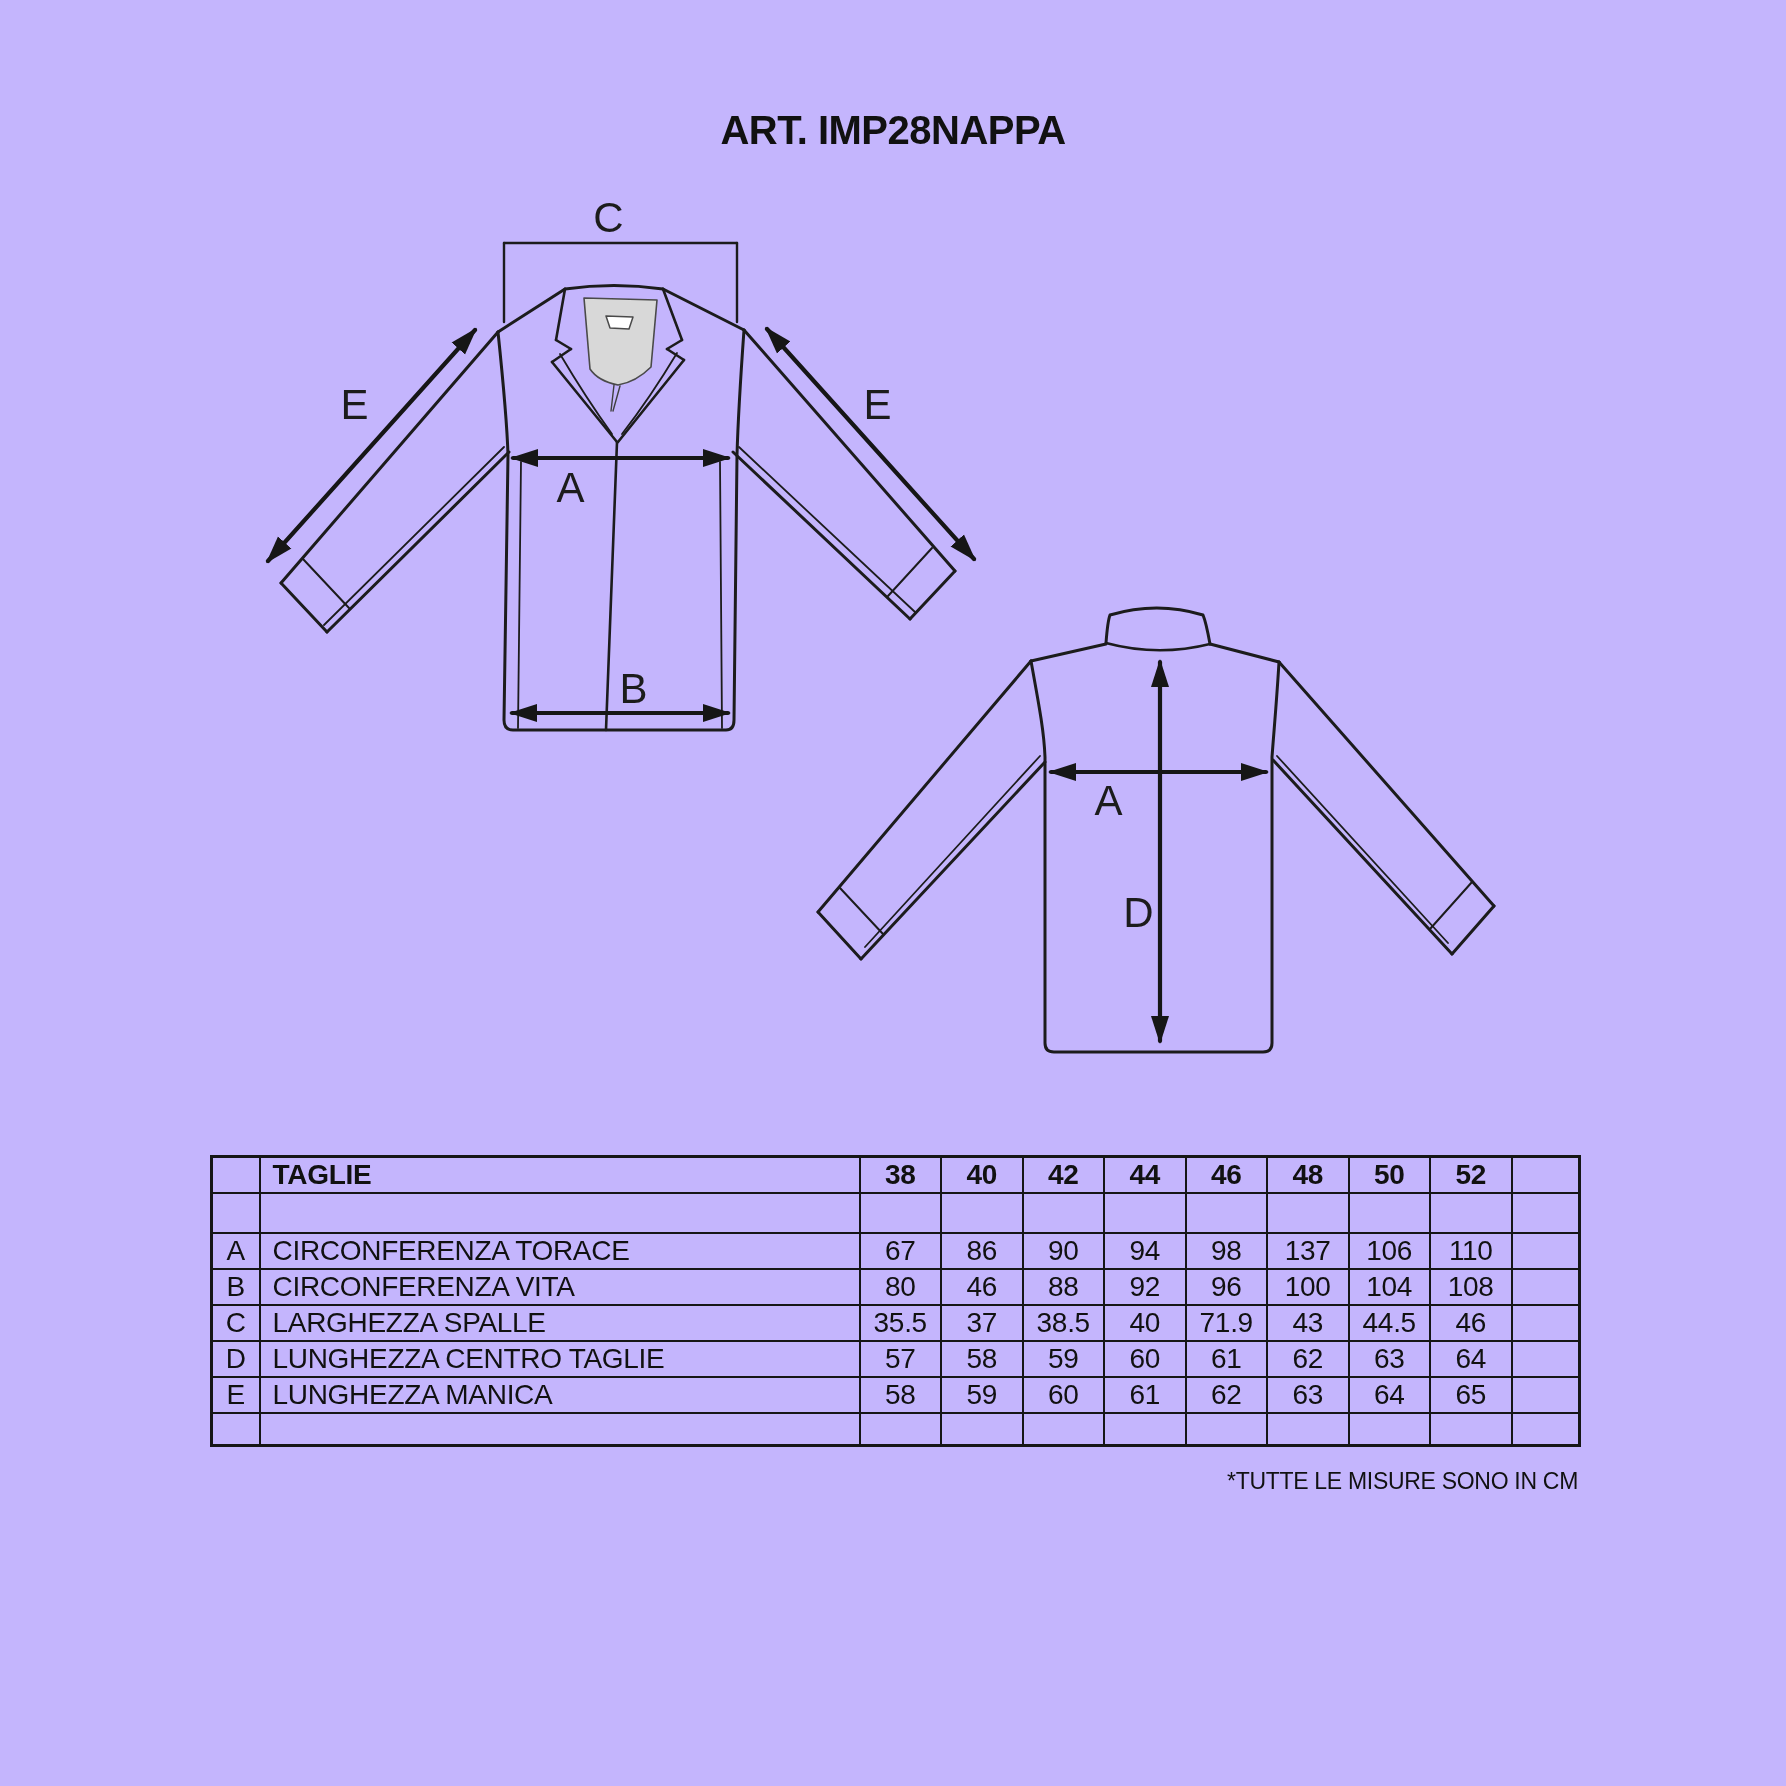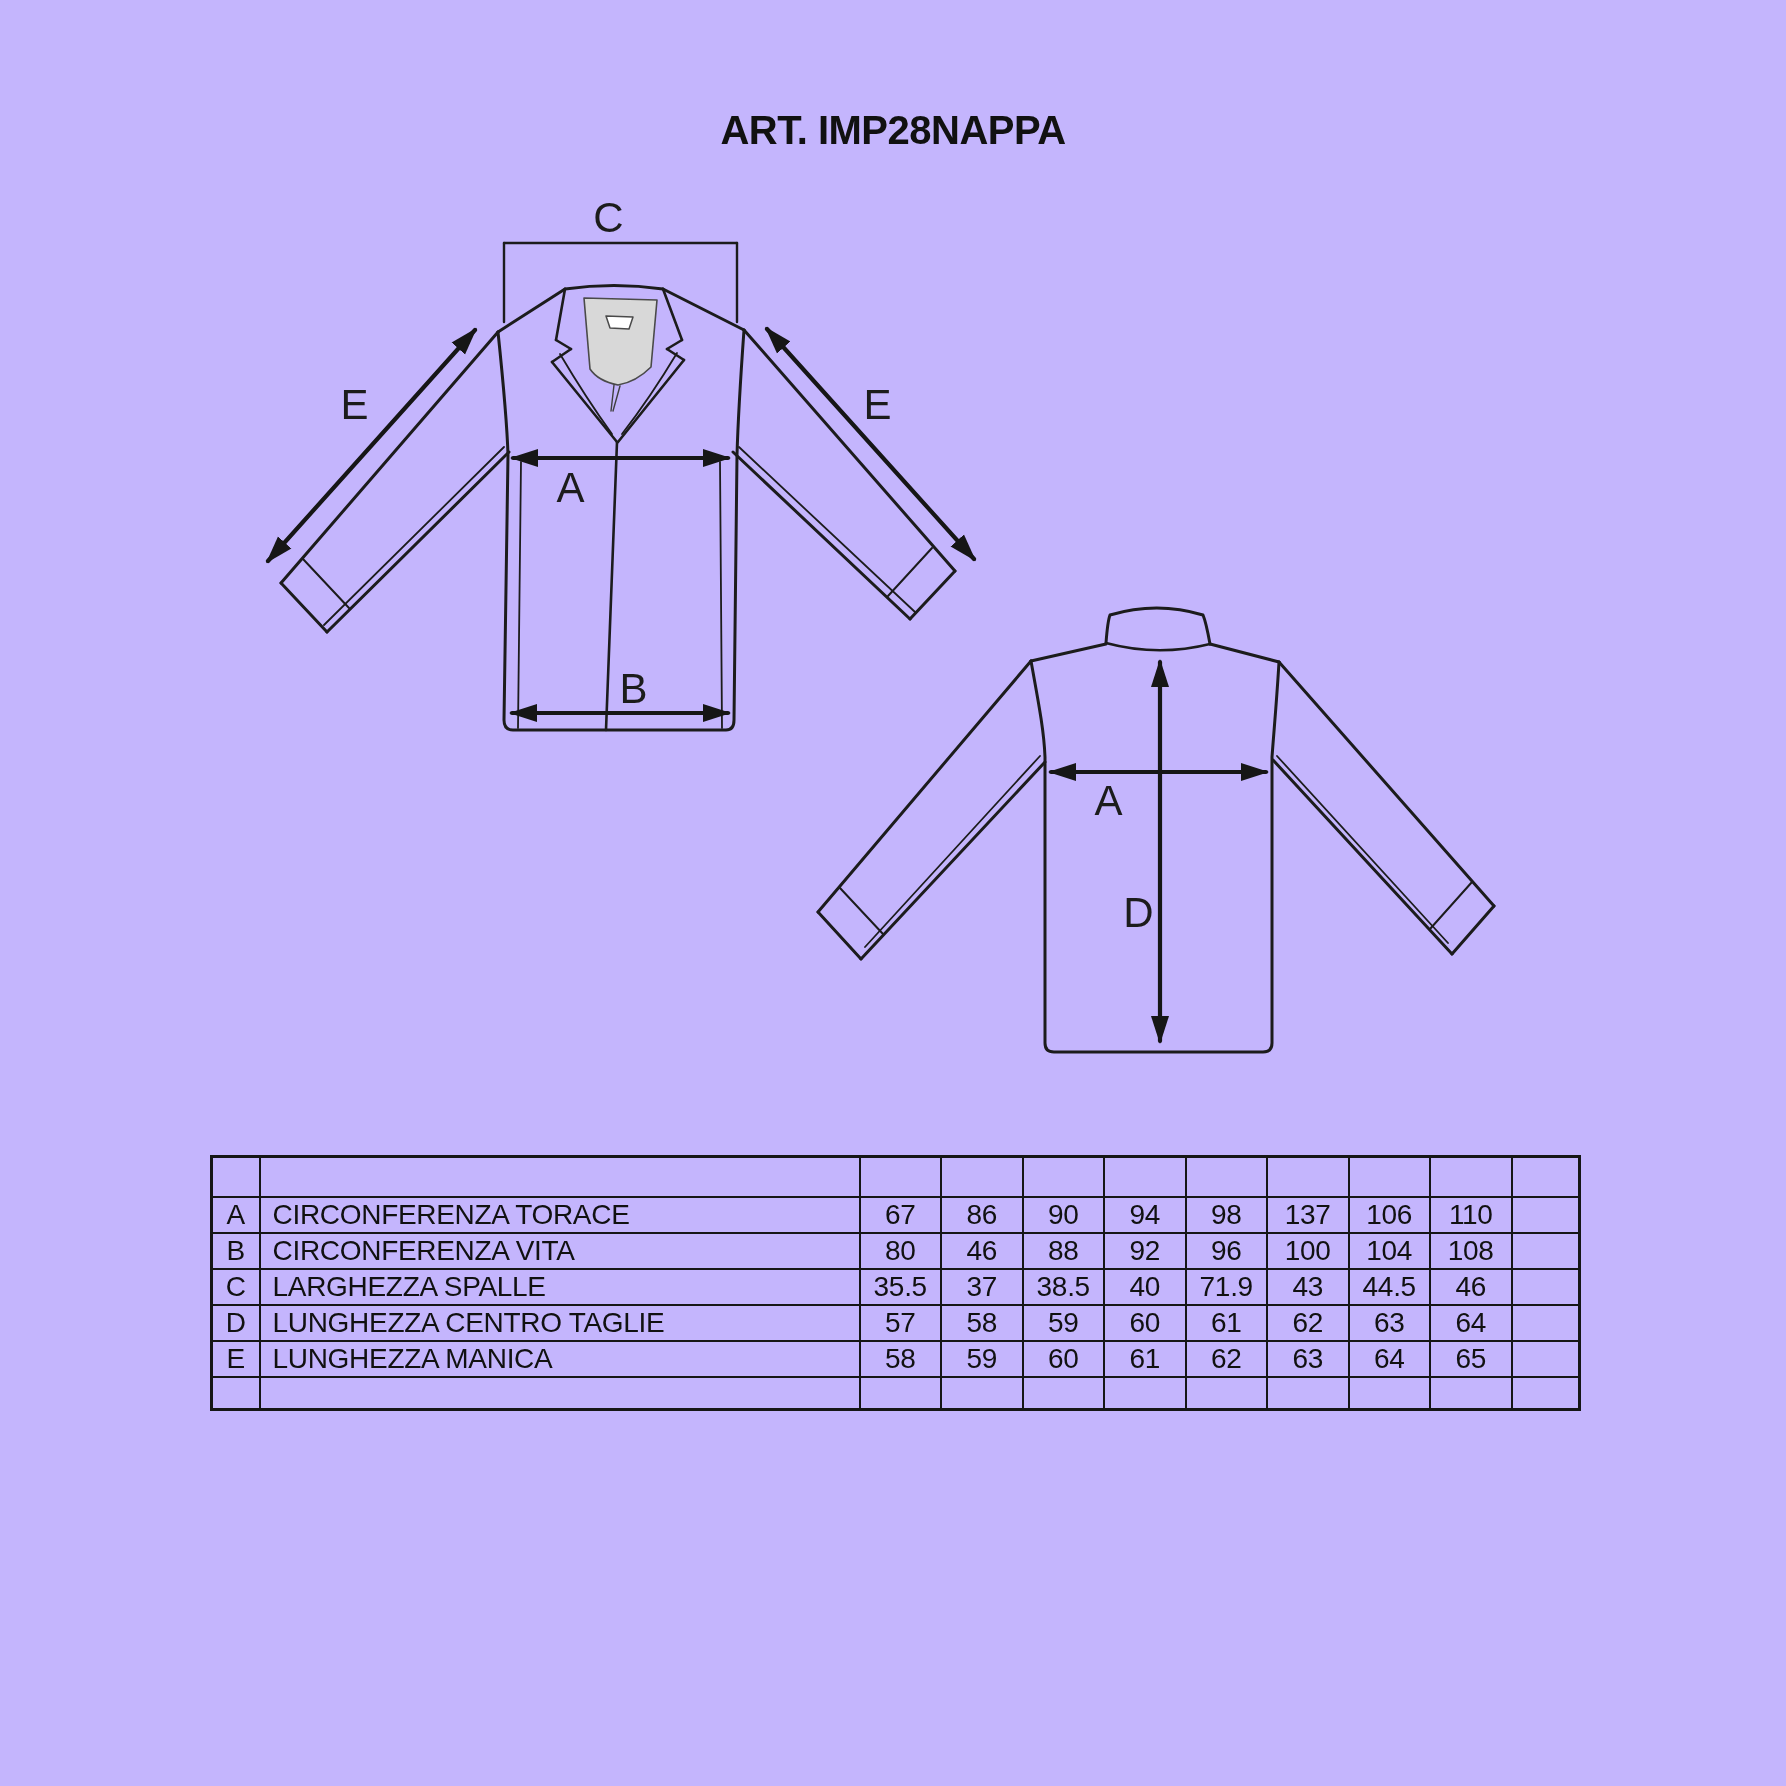--- a/index.html
+++ b/index.html
@@ -167,20 +167,33 @@
           <col class="c-size">
           <col class="c-size">
           <col class="c-size">
         <col class="c-size">
           <col class="c-size">
           <col class="c-size">
           <col class="c-size">
         <col class="c-end">
       </colgroup>
       <tbody>
+          <tr>
+            <th></th>
+            <th class="left">TAGLIE</th>
+            <th>38</th>
+            <th>40</th>
+            <th>42</th>
+            <th>44</th>
+            <th>46</th>
+            <th>48</th>
+            <th>50</th>
+            <th>52</th>
+            <th></th>
+          </tr>
           <tr class="spacer-top">
             <td></td>
             <td></td>
             <td></td>
             <td></td>
             <td></td>
             <td></td>
             <td></td>
             <td></td>
             <td></td>
@@ -262,15 +275,16 @@
             <td></td>
             <td></td>
             <td></td>
             <td></td>
             <td></td>
           </tr>
         </tbody>
     </table>
   </div>
 
+  <div class="units-note">*TUTTE LE MISURE SONO IN CM</div>
 
 
 </div>
 
 </body></html>

